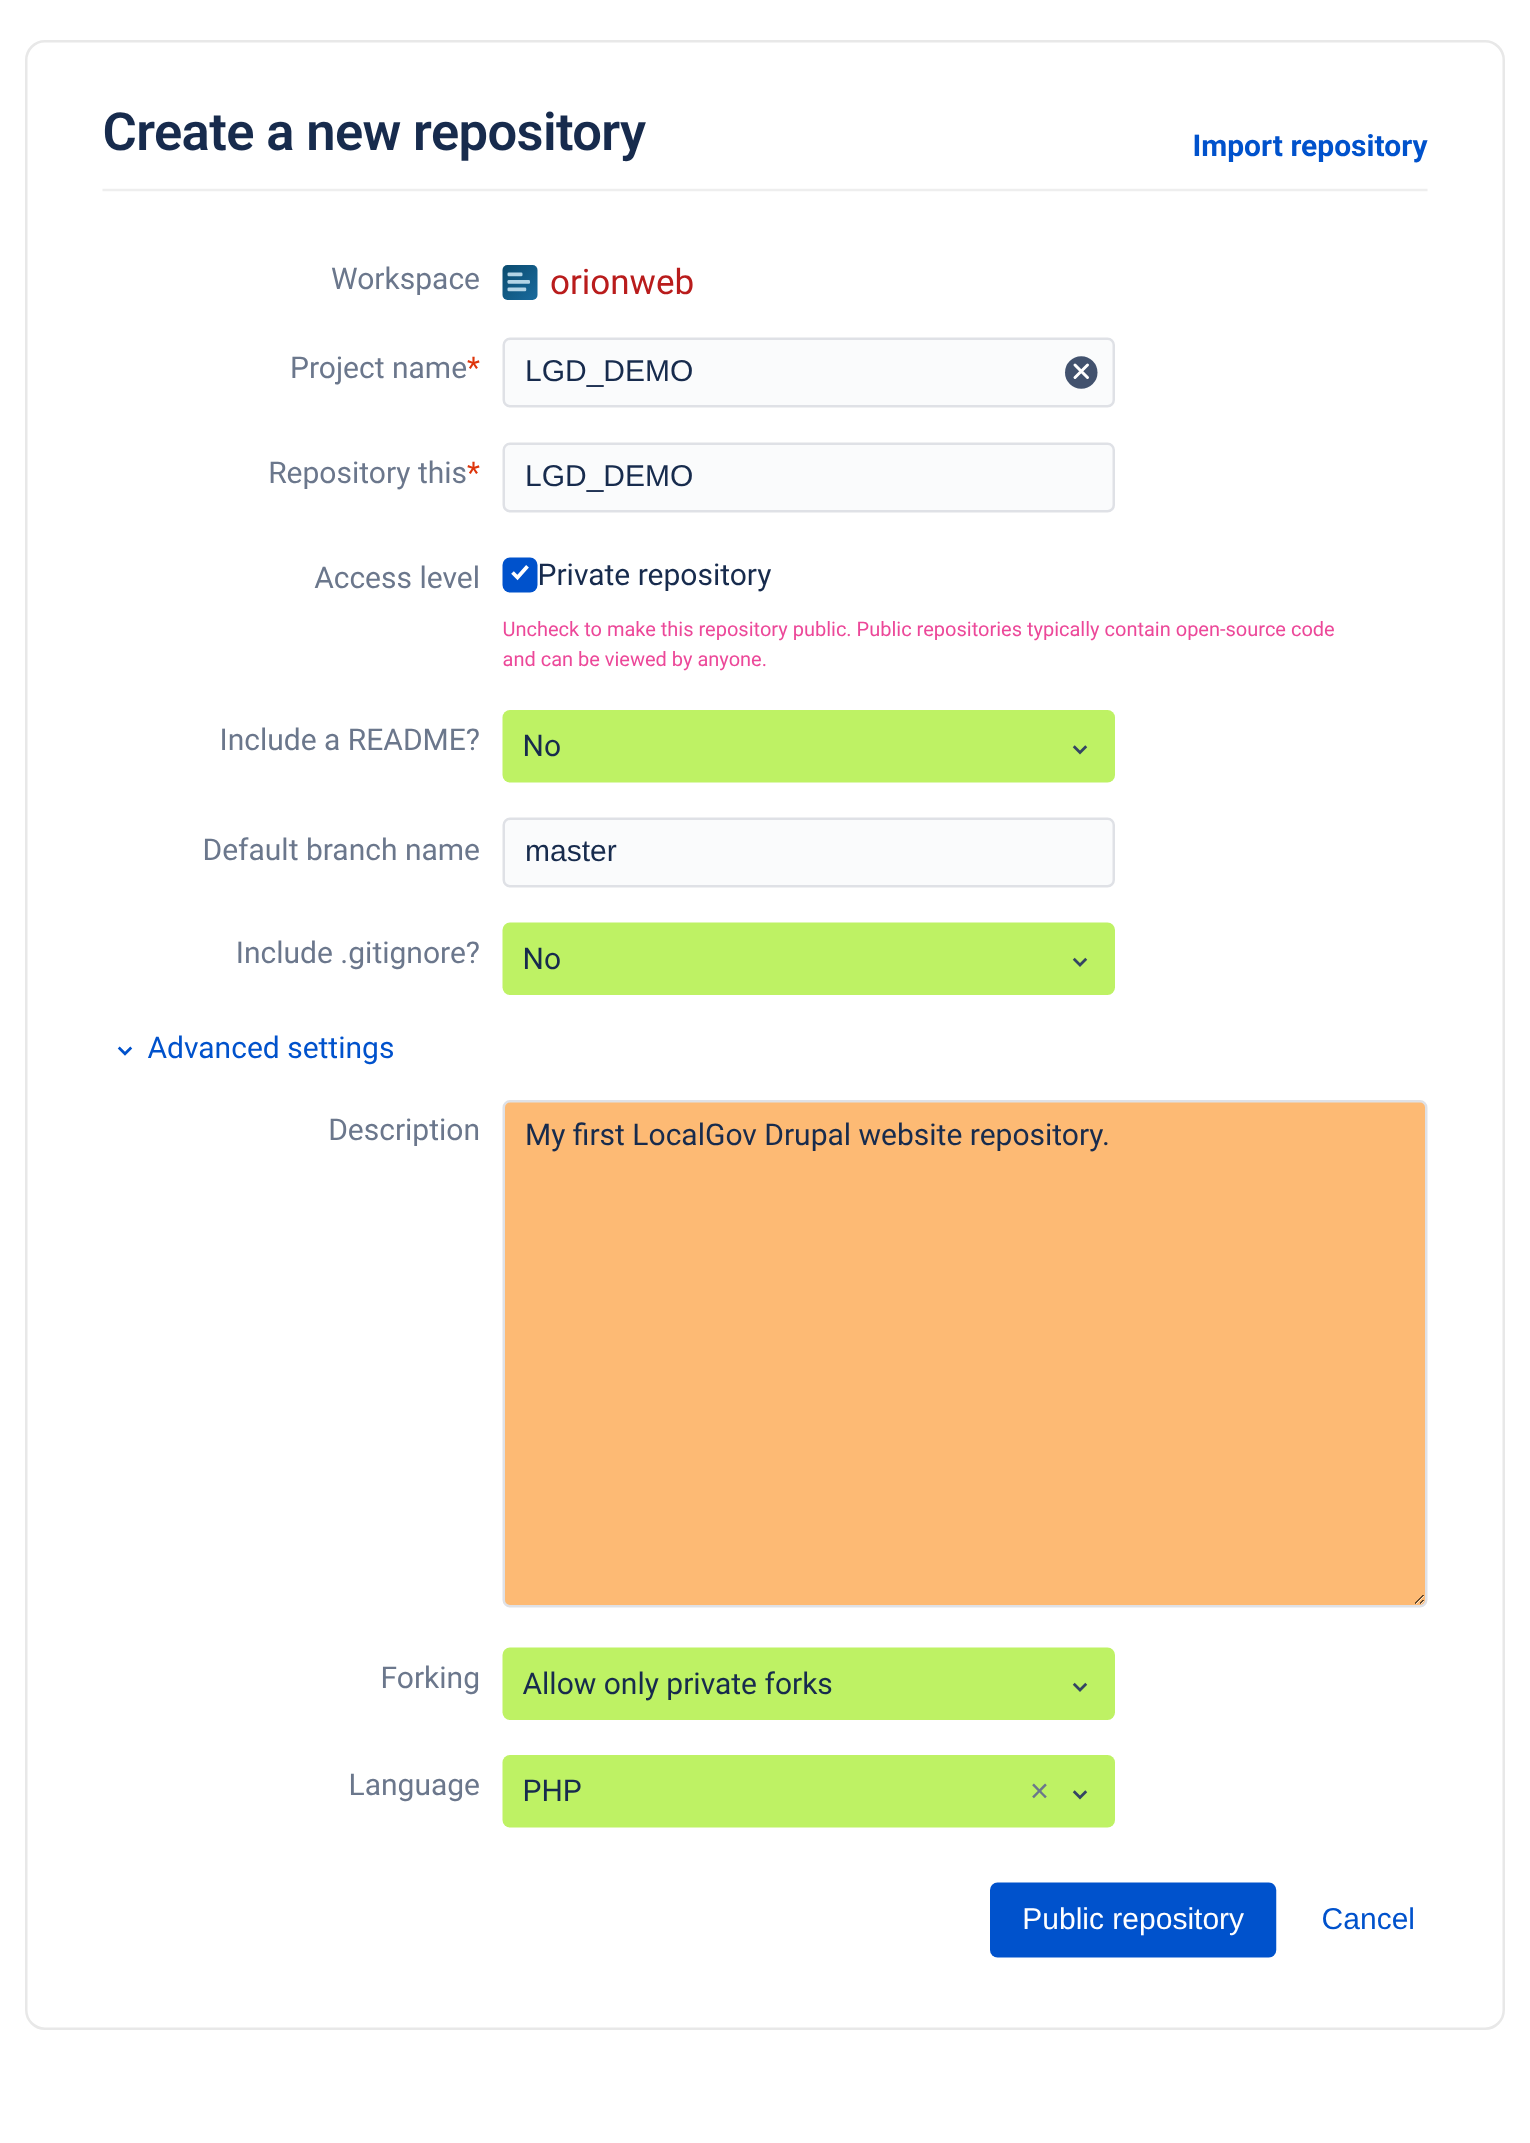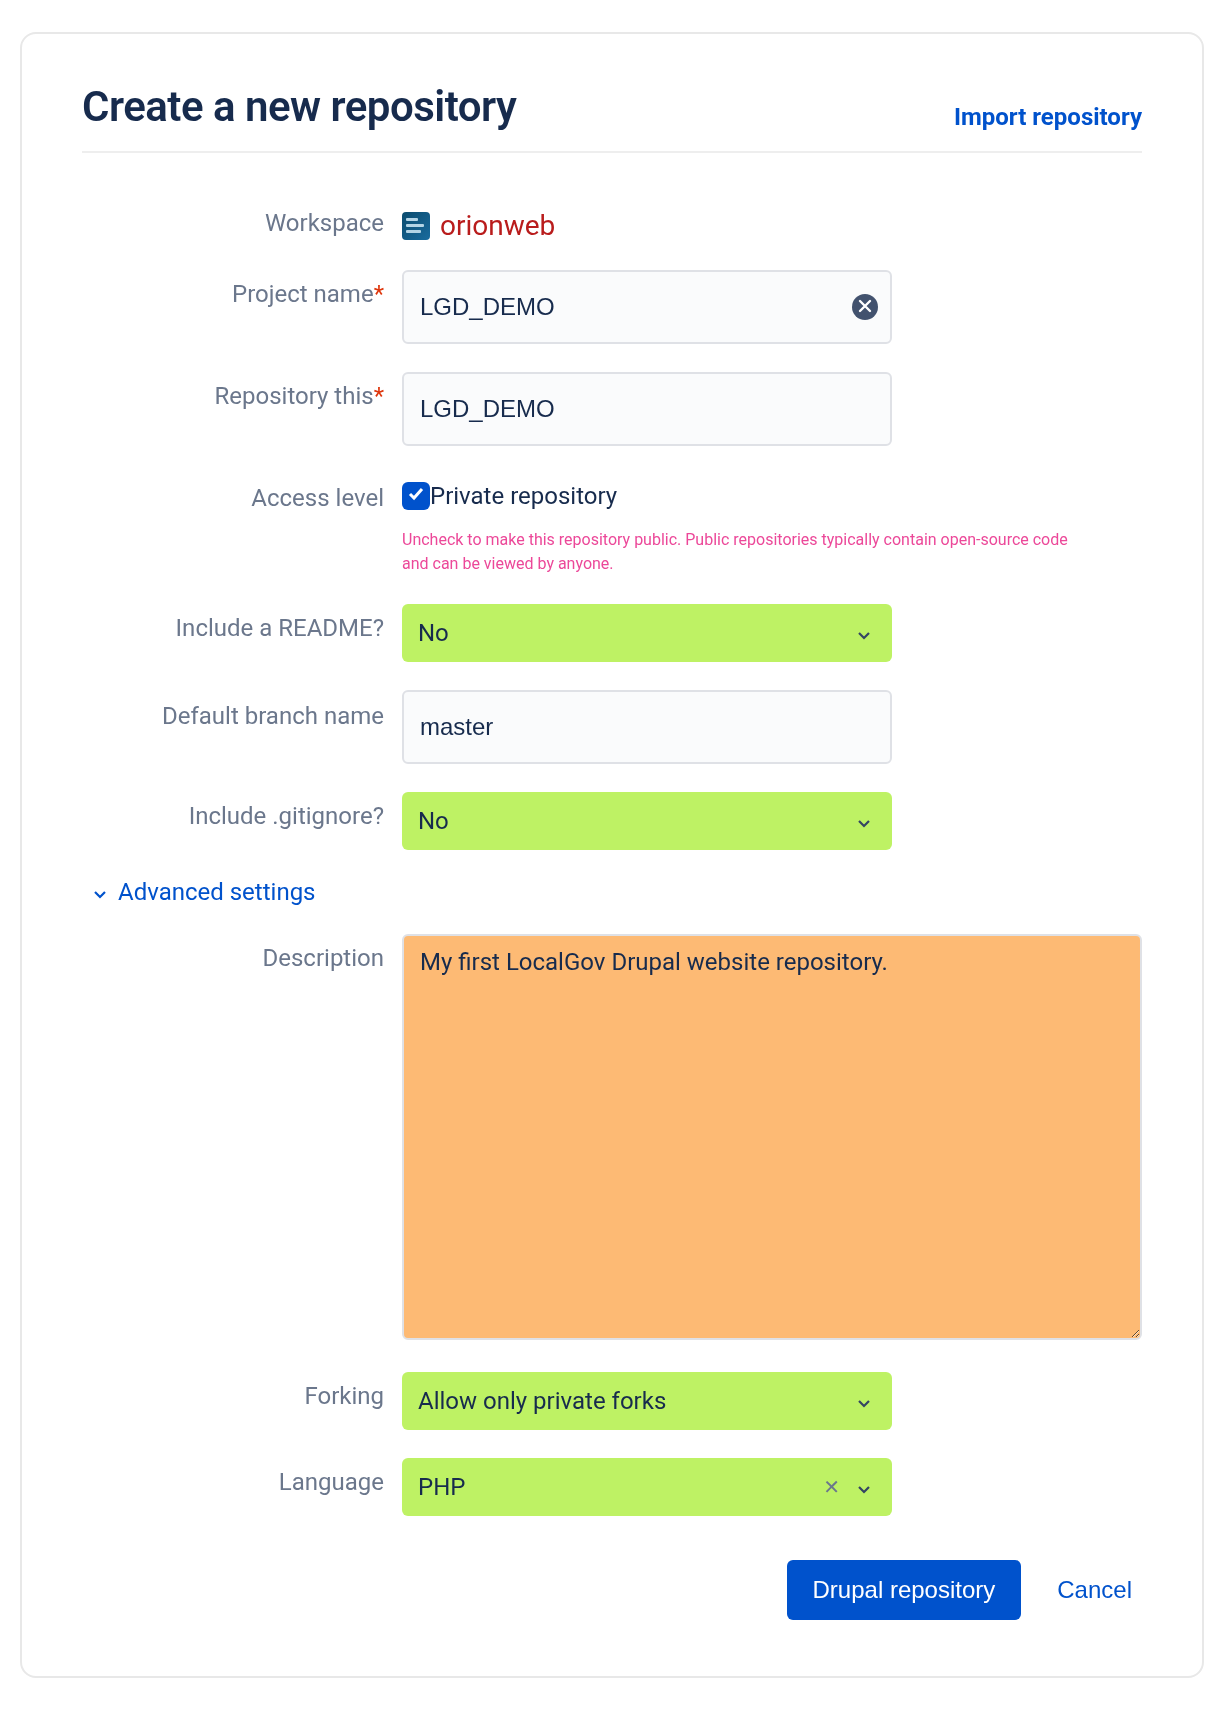--- a/index.html
+++ b/index.html
@@ -85,21 +85,21 @@
       height: 3px;
       background: #b3d4e6;
       border-radius: 1px;
     }
     .ws-icon span:nth-child(1){ width: 60%; }
     .ws-icon span:nth-child(2){ width: 90%; }
     .ws-icon span:nth-child(3){ width: 75%; }
     .text-input {
       width: 490px;
       max-width: 100%;
-      height: 74px;
+      height: 56px;
       border: 2px solid #dfe1e6;
       border-radius: 6px;
       background: #fafbfc;
       font-size: 24px;
       color: #172b4d;
       padding: 16px 16px;
       outline: none;
     }
     .input-with-clear {
       position: relative;
@@ -389,17 +389,17 @@
             <svg viewBox="0 0 20 20">
                 <polyline points="5,8 10,13 15,8"></polyline>
               </svg>
           </span>
         </div>
       </div>
     </div>
   </div>
 
   <div class="footer">
-    <button class="btn-primary">Drupal repository</button>
+    <button class="btn-primary">Public repository</button>
     <button class="btn-link">Cancel</button>
   </div>
 
 </div>
 
 </body></html>

